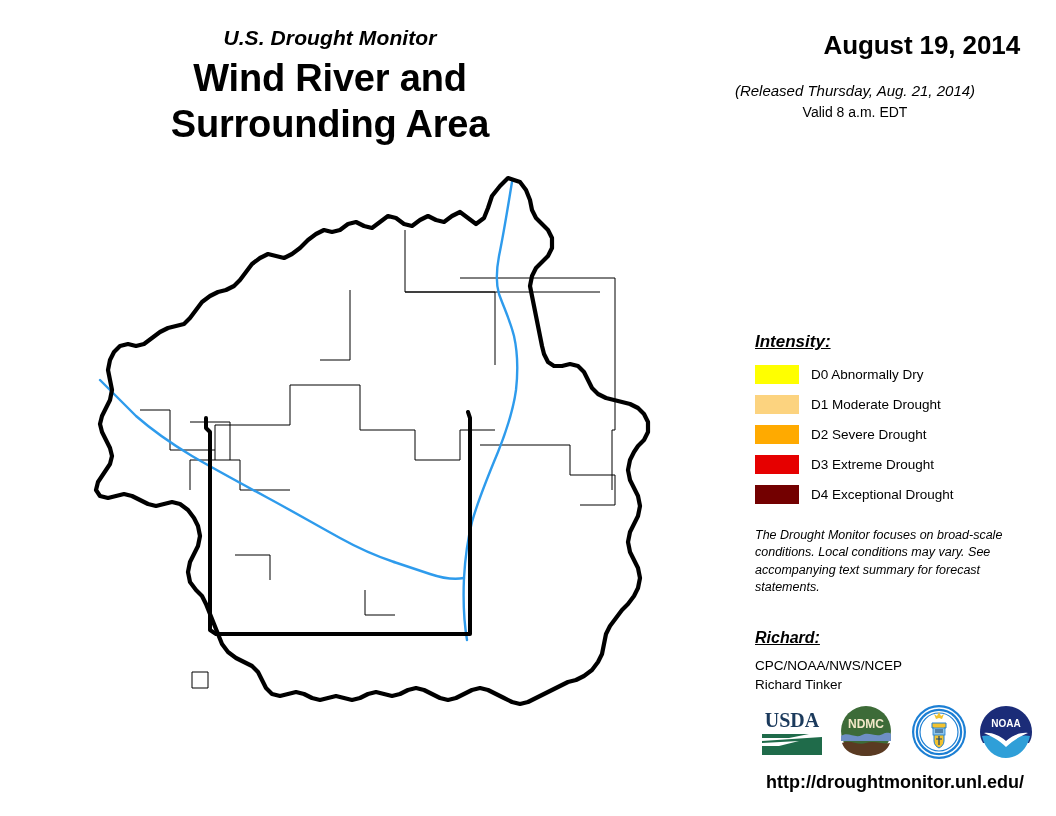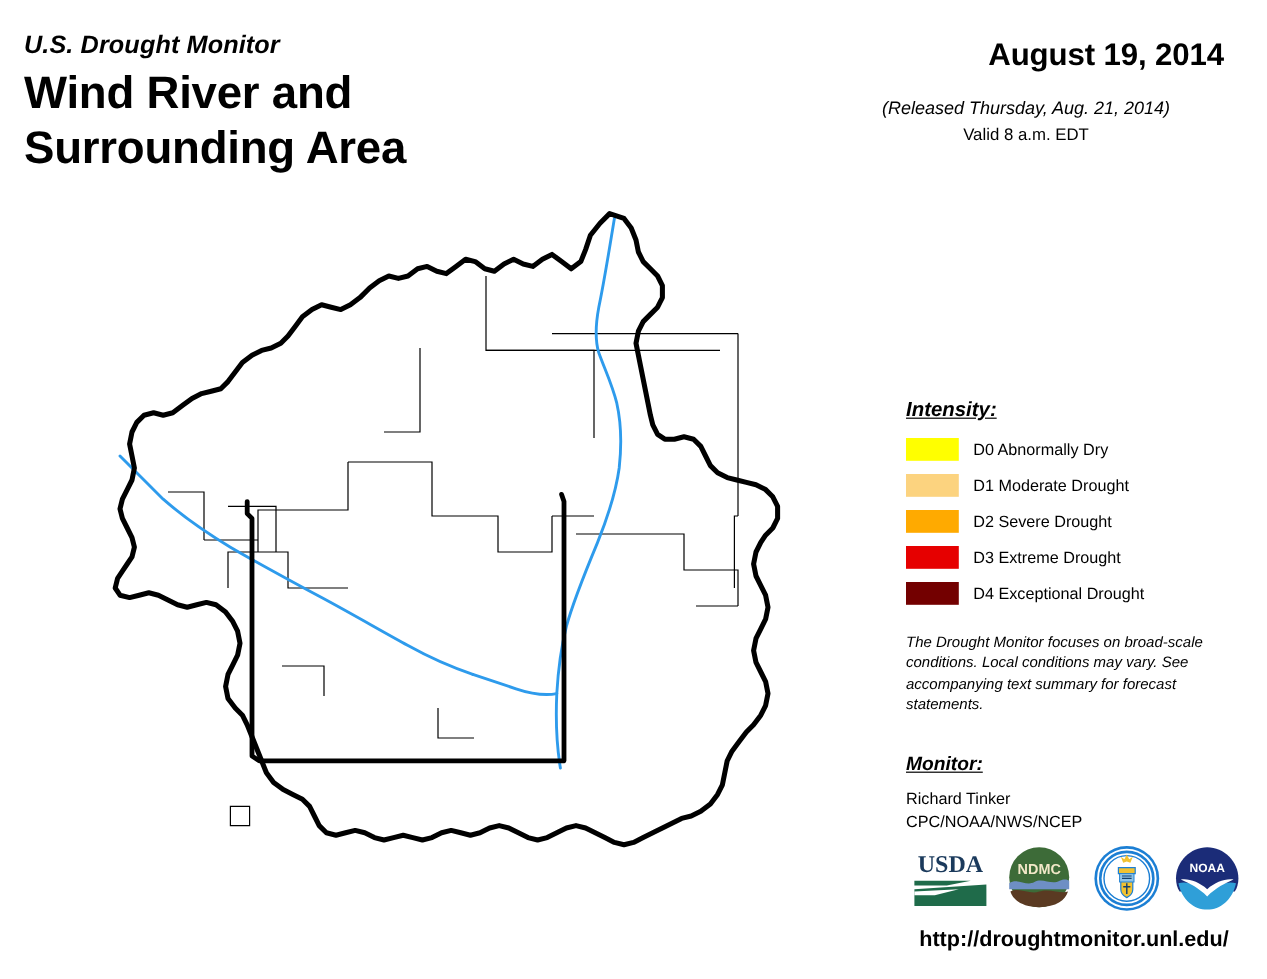--- a/index.html
+++ b/index.html
@@ -15,22 +15,21 @@
     font-family: "Liberation Sans", sans-serif;
     color: #000000;
   }
 
   
   #title-block {
     position: absolute;
     left: 0;
     top: 26px;
     width: 660px;
-    text-align: left;
-    padding-left: 20px;
+    text-align: center;
   }
   #usdm-label {
     font-size: 21px;
     font-weight: bold;
     font-style: italic;
     letter-spacing: 0.1px;
     line-height: 1.1;
   }
   #map-title {
     font-size: 38px;
@@ -290,23 +289,23 @@
 
   <div class="legend-row">
     <div class="legend-swatch" style="background:#730000"></div>
     <div class="legend-label">D4 Exceptional Drought</div>
   </div>
 </div>
 
 <div id="disclaimer">The Drought Monitor focuses on broad-scale conditions. Local conditions may vary. See accompanying text summary for forecast statements.</div>
 
 <div id="author-block">
-  <div id="author-title">Monitor:</div>
+  <div id="author-title">Richard:</div>
+  <div class="author-line">CPC/NOAA/NWS/NCEP</div>
   <div class="author-line">Richard Tinker</div>
-  <div class="author-line">CPC/NOAA/NWS/NCEP</div>
 </div>
 
 <div id="logo-row">
 
   <div class="logo" style="left:4px;">
     <svg width="66" height="56" viewBox="0 0 66 56" xmlns="http://www.w3.org/2000/svg">
       <rect x="0" y="0" width="66" height="56" fill="#ffffff"></rect>
       <text x="33" y="24" font-family="Liberation Serif, serif" font-size="20" font-weight="bold" fill="#1B3A5C" text-anchor="middle">USDA</text>
       <path d="M3,31 L50,31 L30,35 L3,35 Z" fill="#1F6B4A"></path>
       <path d="M3,38 L63,34 L63,52 L3,52 Z" fill="#1F6B4A"></path>

